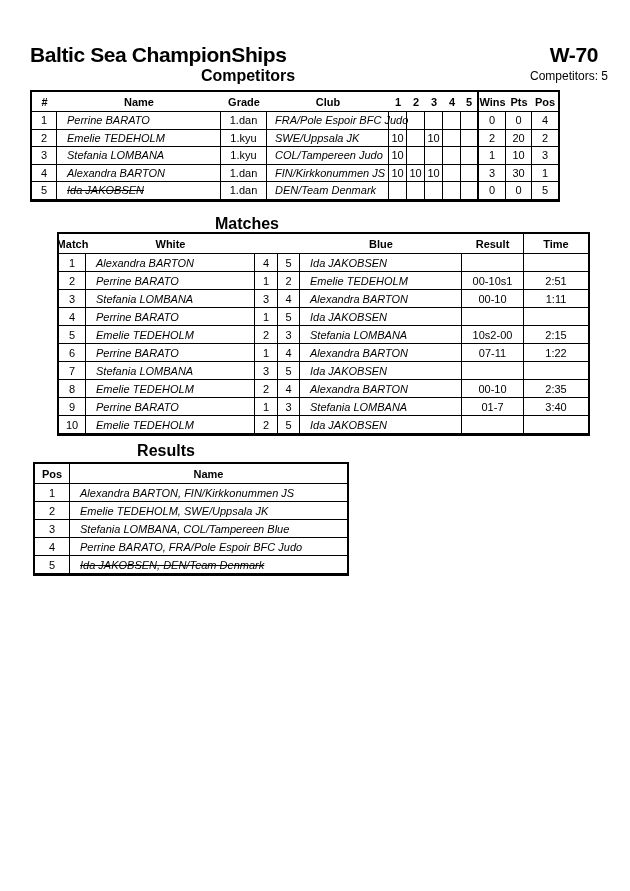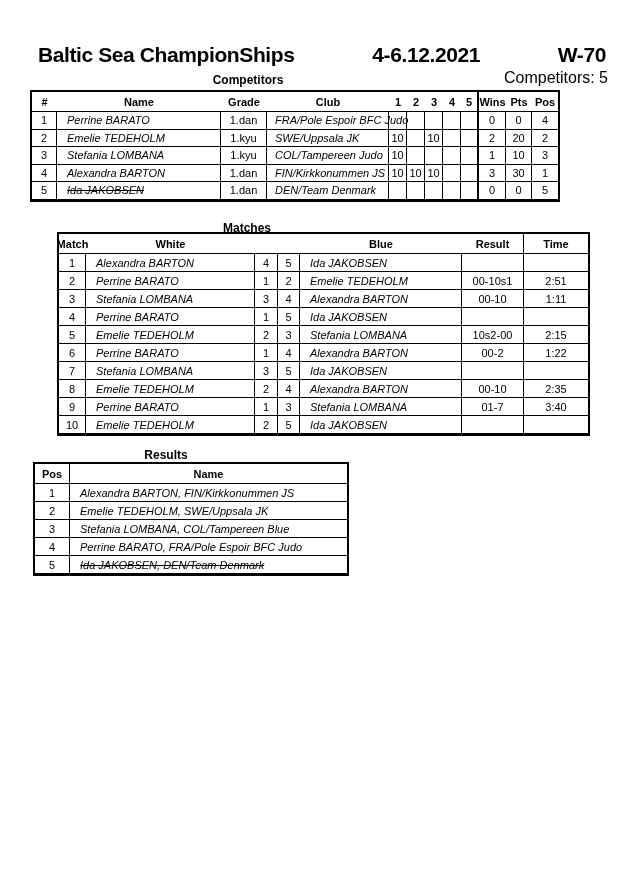--- a/index.html
+++ b/index.html
@@ -1,26 +1,26 @@
 <!DOCTYPE html>
 <html><head>
 <meta charset="utf-8">
 <style>
   html,body{margin:0;padding:0;background:#fff;}
   #page{position:relative;width:630px;height:891px;background:#fff;overflow:hidden;
         font-family:"Liberation Sans",sans-serif;color:#000;}
   
   #title{position:absolute;left:30px;top:43px;width:568px;display:flex;
          justify-content:space-between;align-items:baseline;
-         font-size:21px;font-weight:bold;letter-spacing:-0.4px;white-space:nowrap;margin-left:8px;}
-  .sec-label{position:absolute;width:140px;text-align:center;font-size:12px;font-weight:bold;margin-top:6px;}
+         font-size:21px;font-weight:bold;letter-spacing:-0.4px;white-space:nowrap;}
+  .sec-label{position:absolute;width:140px;text-align:center;font-size:16px;font-weight:bold;}
   #competitors-label{left:178px;top:67px;}
   #matches-label{left:177px;top:215px;}
   #results-label{left:96px;top:442px;}
-  #competitors-count{position:absolute;right:22px;top:69px;font-size:16px;}
+  #competitors-count{position:absolute;right:22px;top:69px;font-size:12px;}
   
   .tbl{position:absolute;display:grid;border:2px solid #000;background:#fff;}
   #comp-table{left:30px;top:90px;grid-template-columns:25px 164px 46px 122px 18px 18px 18px 18px 18px 27px 26px 26px;grid-template-rows:20px;grid-auto-rows:17.5px;}
   #match-table{left:29px;top:232px;grid-template-columns:27px 169px 23px 22px 162px 62px 64px;grid-template-rows:20px;grid-auto-rows:18px;margin-left:28px;}
   #res-table{left:33px;top:462px;grid-template-columns:35px 277px;grid-template-rows:20px;grid-auto-rows:18px;}
   .row{display:contents;}
   .td{display:flex;align-items:center;justify-content:center;
       border-right:1px solid #000;border-bottom:1px solid #000;
       font-size:11px;white-space:nowrap;overflow:visible;box-sizing:border-box;}
   .hdr{font-weight:bold;}
@@ -31,21 +31,20 @@
   .raise{position:relative;z-index:1;}
   .strike{text-decoration:line-through;}
 </style>
 </head>
 <body>
 
 <div id="page">
 
   <div id="title">
     <span>Baltic Sea ChampionShips</span>
-    <span>4-6.12.2021</span>
     <span>W-70</span>
   </div>
 
   <div id="competitors-label" class="sec-label">Competitors</div>
   <div id="competitors-count">Competitors: 5</div>
 
   <div id="comp-table" class="tbl">
     <div class="row">
       <div class="td hdr no-r">#</div>
       <div class="td hdr no-r">Name</div>
@@ -199,21 +198,21 @@
     <div class="td">10s2-00</div>
     <div class="td no-r">2:15</div>
   </div>
 
   <div class="row">
     <div class="td">6</div>
     <div class="td left">Perrine BARATO</div>
     <div class="td">1</div>
     <div class="td">4</div>
     <div class="td left">Alexandra BARTON</div>
-    <div class="td">00-2</div>
+    <div class="td">07-11</div>
     <div class="td no-r">1:22</div>
   </div>
 
   <div class="row">
     <div class="td">7</div>
     <div class="td left">Stefania LOMBANA</div>
     <div class="td">3</div>
     <div class="td">5</div>
     <div class="td left">Ida JAKOBSEN</div>
     <div class="td"></div>

